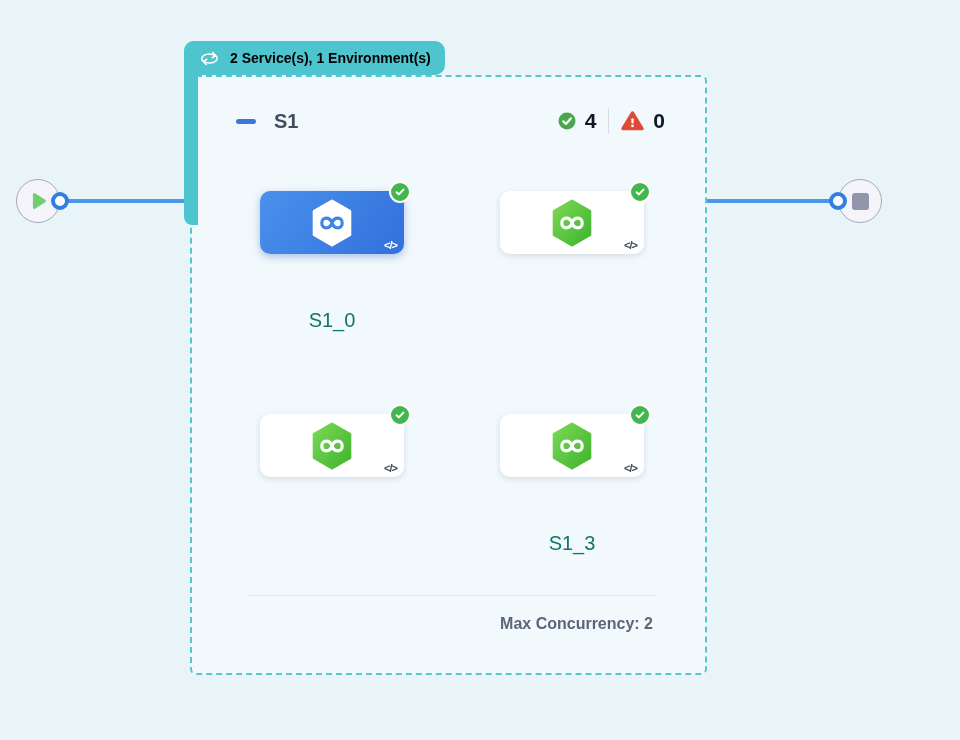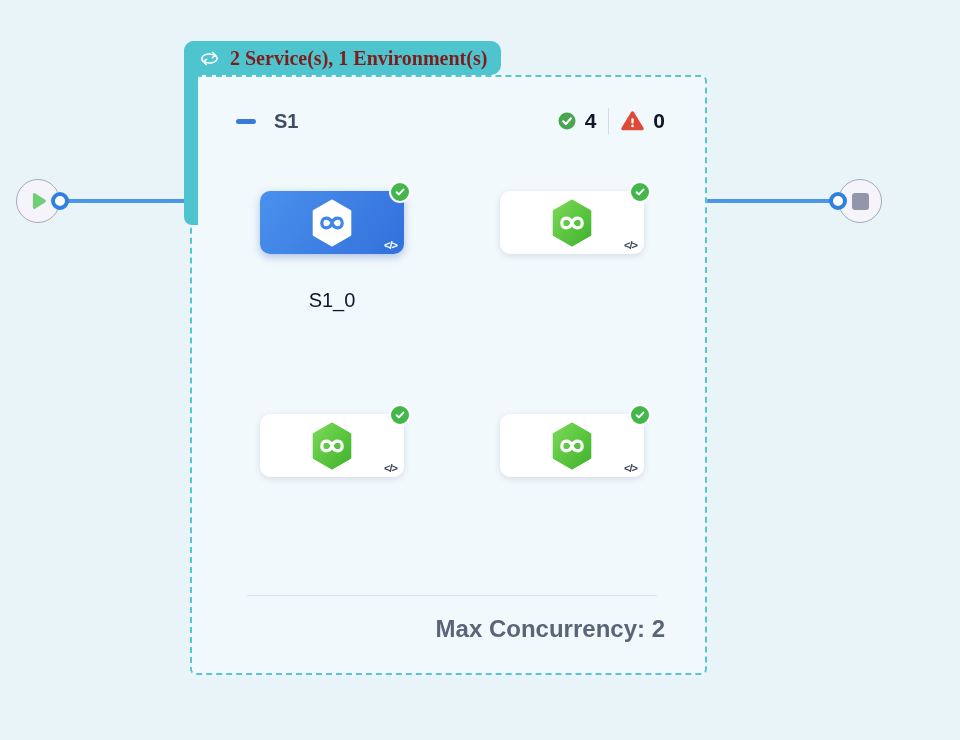--- a/index.html
+++ b/index.html
@@ -20,21 +20,21 @@
   .port.left  { left:51px;  top:192px; }
   .port.right { left:829px; top:192px; }
   .stop-square { width:17px; height:17px; border-radius:3px; background:#9196ab; }
 
   
   .teal-strip { position:absolute; left:184px; top:41px; width:14px; height:184px;
                 background:#4ec4ce; border-radius:10px 0 0 8px; z-index:3; }
   .tab { position:absolute; left:184px; top:41px; height:34px; z-index:3;
          display:inline-flex; align-items:center; gap:9px; padding:0 14px;
          background:#4ec4ce; border-radius:10px 10px 10px 0; cursor:pointer; }
-  .tab-label { color:#7f1d1d; font-size:20px; font-weight:600; white-space:nowrap;font-family:Liberation Serif, serif; }
+  .tab-label { color:#000000; font-size:14px; font-weight:600; white-space:nowrap; }
 
   
   .panel { position:absolute; left:190px; top:75px; width:517px; height:600px;
            background:#f2f9fc; border:2px dashed #58c6d1; border-radius:6px; z-index:2; }
 
   .stage-header { position:absolute; left:44px; right:40px; top:26px; height:36px;
                   display:flex; align-items:center; justify-content:space-between; }
   .stage-left { display:flex; align-items:center; }
   .collapse-dash { width:20px; height:5px; border-radius:3px; background:#3b79d8; cursor:pointer; }
   .stage-name { margin-left:18px; font-size:20px; font-weight:600; color:#3f4c5f; }
@@ -56,25 +56,25 @@
   .hex-fill { fill:url(#hexGreen); stroke:url(#hexGreen); }
   .card.selected .hex-fill { fill:#ffffff; stroke:#ffffff; }
   .inf-stroke { stroke:#ffffff; }
   .card.selected .inf-stroke { stroke:#3f86e8; }
   .badge { position:absolute; top:-10px; right:-7px; width:22px; height:22px;
            border-radius:50%; background:#43b74b; border:2.5px solid #ffffff;
            display:flex; align-items:center; justify-content:center; }
   .code-glyph { position:absolute; right:7px; bottom:3px; font-size:11px;
                 font-weight:700; color:#3e4958; letter-spacing:-1px; }
   .card.selected .code-glyph { color:#ffffff; }
-  .cell-label { margin-top:35px; text-align:center; font-size:20px; color:#0f172a; }
+  .cell-label { margin-top:55px; text-align:center; font-size:20px; color:#0f766e; }
 
   .panel-divider { position:absolute; left:55px; top:518px; width:410px; height:1px;
                    background:#dde3eb; }
-  .panel-footer { position:absolute; right:40px; top:538px; font-size:24px;
+  .panel-footer { position:absolute; right:52px; top:538px; font-size:16px;
                   font-weight:700; color:#5b6579; }
 </style>
 </head>
 <body>
 
 <svg width="0" height="0" style="position:absolute" aria-hidden="true">
   <defs>
     <linearGradient id="hexGreen" x1="0" y1="0" x2="1" y2="1">
       <stop offset="0" stop-color="#7bd957"></stop>
       <stop offset="1" stop-color="#3fb32c"></stop>
@@ -201,19 +201,20 @@
             <path class="inf-stroke" fill="none" stroke-width="3.2" stroke-linecap="round" d="M10.8 24 C10.8 17.6 19 17.6 21 24 C23 30.4 31.2 30.4 31.2 24 C31.2 17.6 23 17.6 21 24 C19 30.4 10.8 30.4 10.8 24 Z"></path>
           </svg>
         </span>
         <span class="badge">
           <svg width="12" height="12" viewBox="0 0 12 12">
             <polyline points="2.6,6.2 4.9,8.4 9.4,3.6" fill="none" stroke="#ffffff" stroke-width="2" stroke-linecap="round" stroke-linejoin="round"></polyline>
           </svg>
         </span>
         <span class="code-glyph">&lt;/&gt;</span>
       </div>
+      <div class="cell-label">S1_3</div>
     </div>
 
     <div class="panel-divider"></div>
     <div class="panel-footer">Max Concurrency: 2</div>
   </div>
 
 </div>
 
 </body></html>

